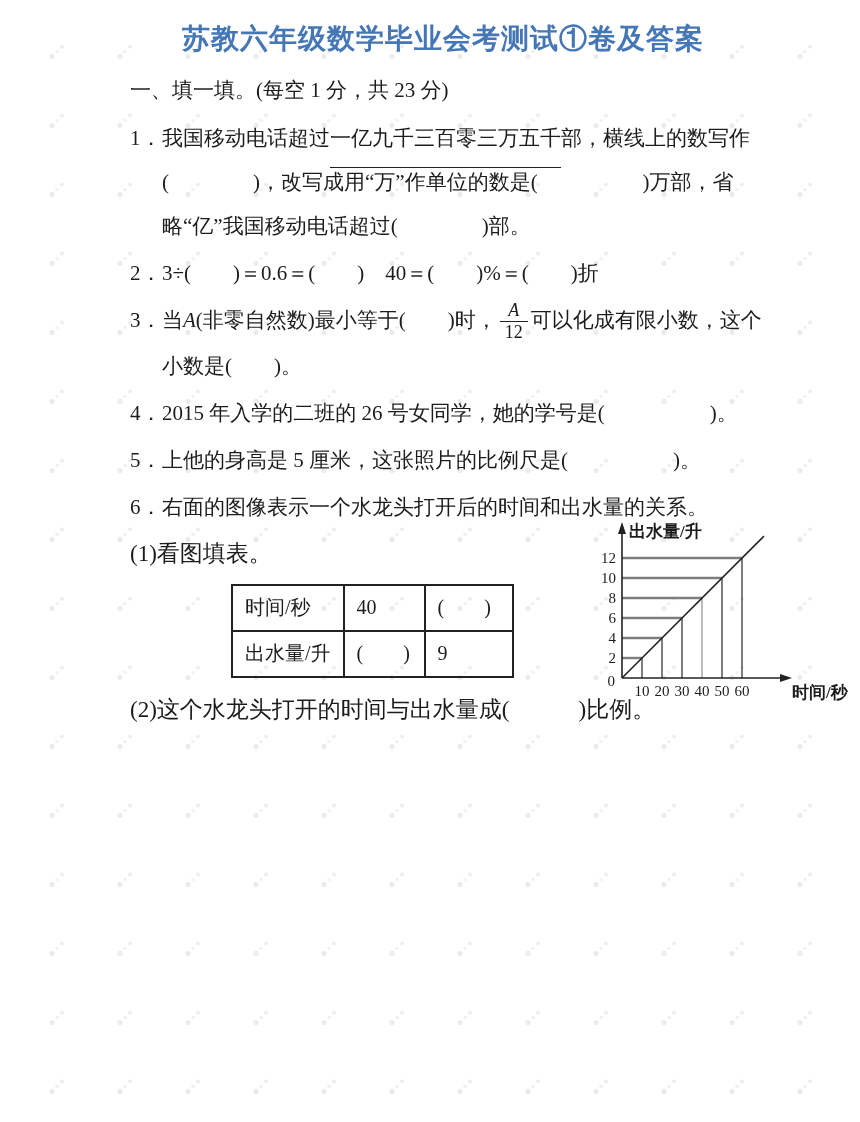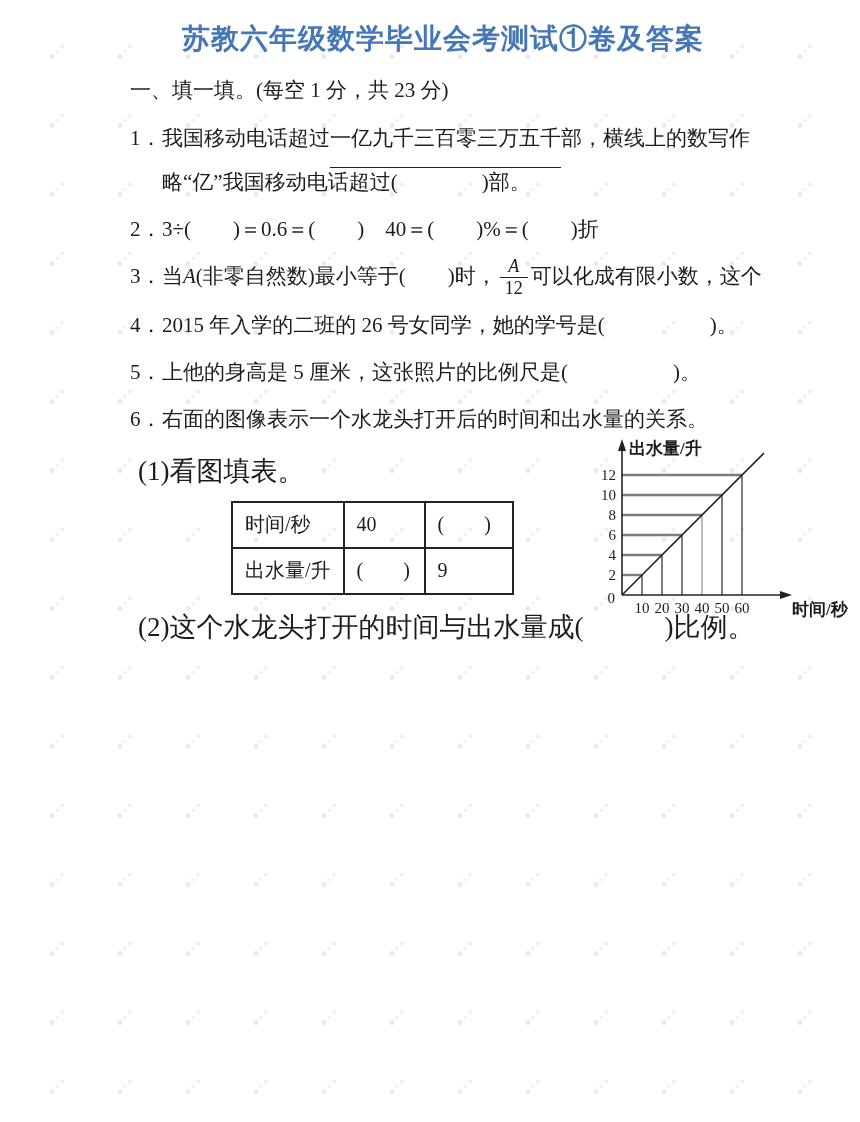--- a/index.html
+++ b/index.html
@@ -42,21 +42,21 @@
   .u{border-bottom:1.6px solid #222;padding-bottom:17px;}
   .ital{font-style:italic;font-family:"Liberation Serif", serif;}
   .frac{
     display:inline-flex;flex-direction:column;
     vertical-align:middle;text-align:center;
     font-size:18px;line-height:1.2;margin:0 3px;
   }
   .frac .num{border-bottom:1.6px solid #222;padding:0 5px;font-style:italic;}
   .frac .den{padding:0 5px;}
   .q6-sub{position:relative;min-height:218px;}
-  .subline{margin:8px;font-size:27px;line-height:44px;white-space:nowrap;}
+  .subline{margin:0;font-size:23px;line-height:44px;white-space:nowrap;}
   .fill-table{
     border-collapse:collapse;
     margin:8px 0 10px 101px;
     font-size:20px;
   }
   .fill-table td{
     border:2px solid #222;
     height:44px;
     padding:0 12px;
     white-space:nowrap;
@@ -84,34 +84,36 @@
 
     <h1 class="title">苏教六年级数学毕业会考测试①卷及答案</h1>
 
     <p class="section-header">一、填一填。(每空 1 分，共 23 分)</p>
 
     <div class="questions">
 
       <div class="question">
         <span class="qnum">1．</span>
         <div class="qline"><span>我国移动电话超过</span><span class="u">一亿九千三百零三万五千</span><span>部，横线上的数写作</span></div>
+        <div class="qline">(　　　　)，改写成用“万”作单位的数是(　　　　　)万部，省</div>
         <div class="qline">略“亿”我国移动电话超过(　　　　)部。</div>
       </div>
 
       <div class="question">
         <span class="qnum">2．</span>
         <div class="qline">3÷(　　)＝0.6＝(　　)　40＝(　　)%＝(　　)折</div>
       </div>
 
       <div class="question">
         <span class="qnum">3．</span>
         <div class="qline"><span>当</span><span class="ital">A</span><span>(非零自然数)最小等于(　　)时，</span><span class="frac">
               <span class="num">A</span>
               <span class="den">12</span>
             </span><span>可以化成有限小数，这个</span></div>
+        <div class="qline">小数是(　　)。</div>
       </div>
 
       <div class="question">
         <span class="qnum">4．</span>
         <div class="qline">2015 年入学的二班的 26 号女同学，她的学号是(　　　　　)。</div>
       </div>
 
       <div class="question">
         <span class="qnum">5．</span>
         <div class="qline">上他的身高是 5 厘米，这张照片的比例尺是(　　　　　)。</div>

